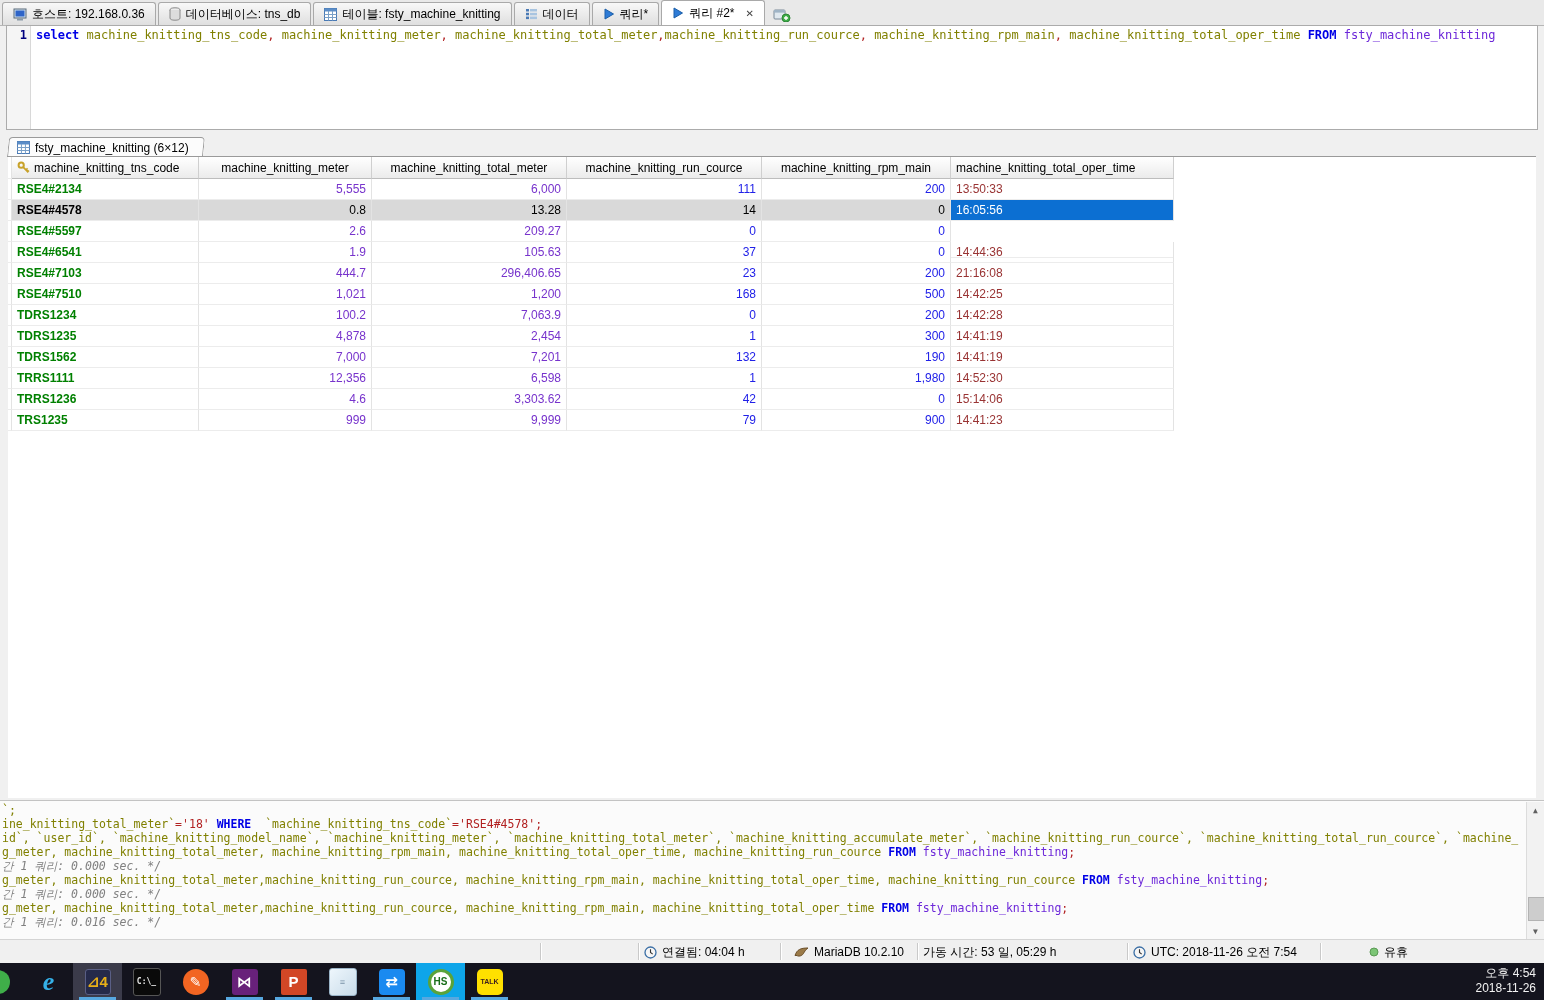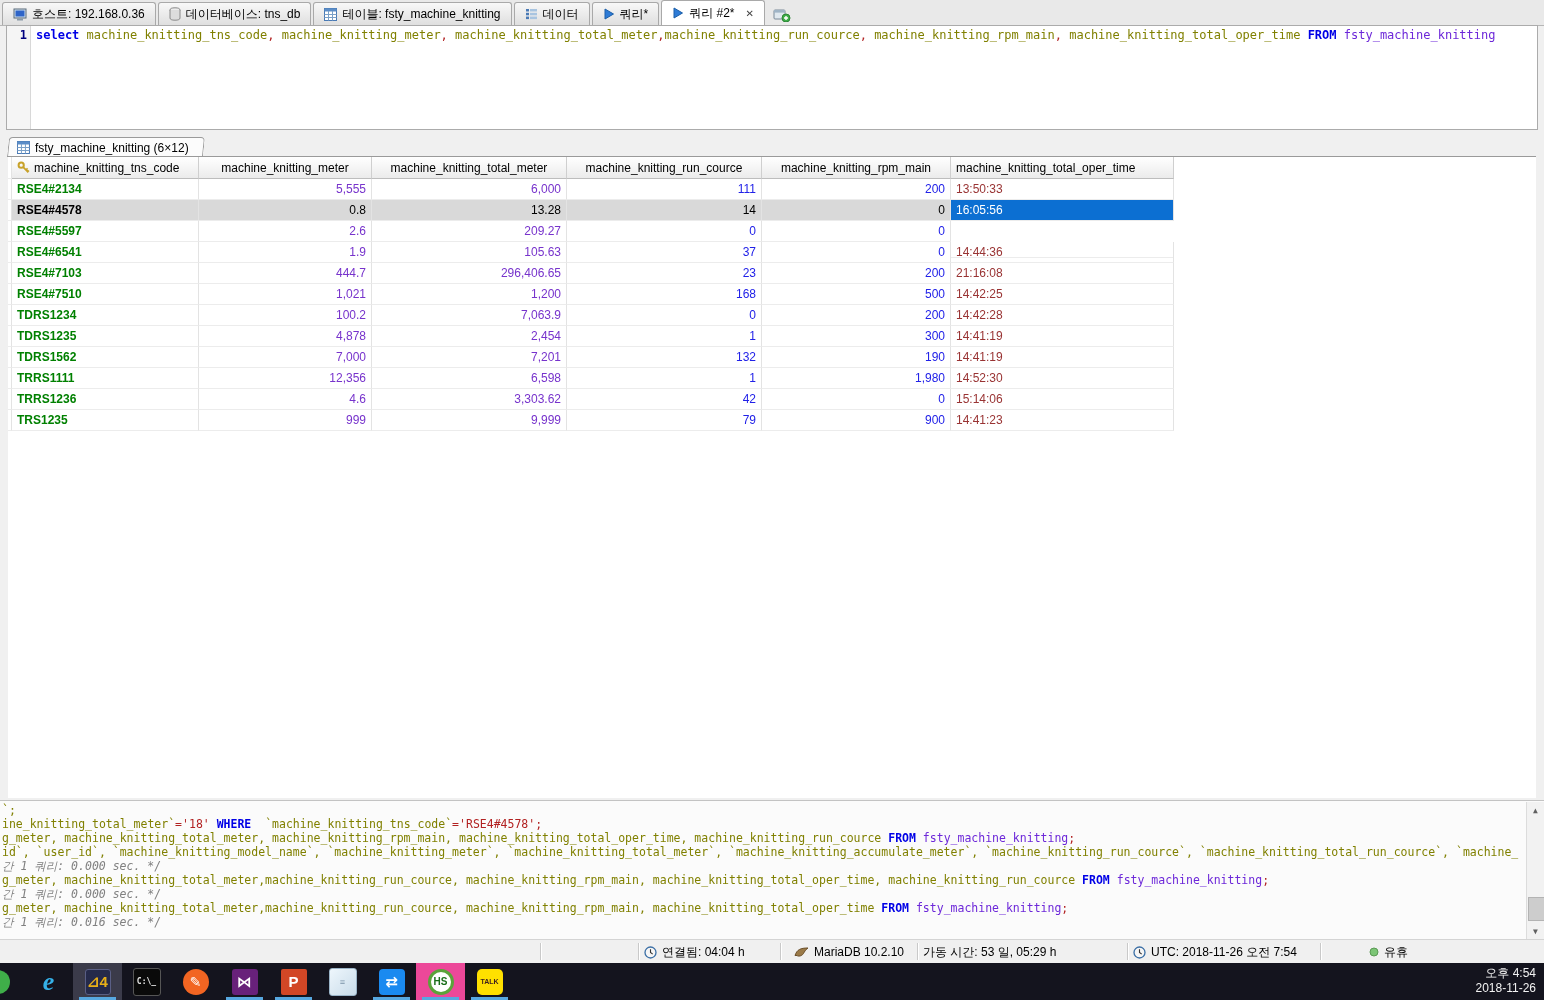--- a/index.html
+++ b/index.html
@@ -68,21 +68,21 @@
   
   .statusbar{position:absolute;left:0;top:939px;width:1544px;height:24px;background:#f0f0f0;
              border-top:1px solid #d4d4d4;font-size:12px;}
   .sdiv{position:absolute;top:3px;width:1px;height:17px;background:#c9c9c9;border-right:1px solid #fff;}
   .sitem{position:absolute;top:0;height:24px;display:flex;align-items:center;gap:5px;white-space:nowrap;overflow:hidden;}
   
   .taskbar{position:absolute;left:0;top:963px;width:1544px;height:37px;background:#14141e;}
   .tslot{position:absolute;top:0;width:49px;height:37px;display:flex;align-items:center;justify-content:center;}
   .tslot.running:after{content:"";position:absolute;left:6px;right:6px;bottom:0;height:3px;background:#57a8e0;}
   .tslot.active{background:#3b3b4a;}
-  .tslot.hs-active{background:#ec4899;}
+  .tslot.hs-active{background:#0ea5e9;}
   .ticon{width:26px;height:26px;display:flex;align-items:center;justify-content:center;border-radius:3px;
          font-weight:bold;}
   .i-ie{color:#35b1e8;font-size:26px;font-family:"Liberation Serif",serif;font-style:italic;}
   .i-picpick{background:#252a4a;color:#e8b018;border:1px solid #5a5f85;font-size:15px;width:24px;height:24px;}
   .i-cmd{background:#0a0a0a;color:#e8e8e8;border:1px solid #555;font-size:8px;font-family:"DejaVu Sans Mono",monospace;}
   .i-pencil{background:#f26522;border-radius:50%;color:#fff;font-size:14px;}
   .i-vs{background:#68217a;color:#fff;font-size:15px;}
   .i-ppt{background:#d24726;color:#fff;font-size:15px;border-radius:2px;}
   .i-notepad{background:linear-gradient(135deg,#eef6fc,#c9dcea);border:1px solid #9ab4c8;color:#7a93a8;font-size:9px;}
   .i-tv{background:#1a8af0;color:#fff;font-size:15px;border-radius:4px;}
@@ -473,22 +473,22 @@
         <div class="gcell" style="width: 223px; flex: 0 0 auto;">
           <span class="g-time">14:41:23</span>
         </div>
       </div>
     </div>
 
   <div class="log-panel">
     <div class="log-lines" id="log-lines">
         <div class="log-line"><span class="id">`;</span></div>
         <div class="log-line"><span class="id">ine_knitting_total_meter`</span><span class="sym">=</span><span class="str">'18'</span><span class="plain"> </span><span class="kw">WHERE</span><span class="plain">  </span><span class="id">`machine_knitting_tns_code`</span><span class="sym">=</span><span class="str">'RSE4#4578'</span><span class="sym">;</span></div>
+        <div class="log-line"><span class="id">id`, `user_id`, `machine_knitting_model_name`, `machine_knitting_meter`, `machine_knitting_total_meter`, `machine_knitting_accumulate_meter`, `machine_knitting_run_cource`, `machine_knitting_total_run_cource`, `machine_</span></div>
         <div class="log-line"><span class="id">g_meter, machine_knitting_total_meter, machine_knitting_rpm_main, machine_knitting_total_oper_time, machine_knitting_run_cource </span><span class="kw">FROM</span><span class="plain"> </span><span class="tbl">fsty_machine_knitting</span><span class="sym">;</span></div>
-        <div class="log-line"><span class="id">id`, `user_id`, `machine_knitting_model_name`, `machine_knitting_meter`, `machine_knitting_total_meter`, `machine_knitting_accumulate_meter`, `machine_knitting_run_cource`, `machine_knitting_total_run_cource`, `machine_</span></div>
         <div class="log-line"><span class="cmt">간 1 쿼리: 0.000 sec. */</span></div>
         <div class="log-line"><span class="id">g_meter, machine_knitting_total_meter,machine_knitting_run_cource, machine_knitting_rpm_main, machine_knitting_total_oper_time, machine_knitting_run_cource </span><span class="kw">FROM</span><span class="plain"> </span><span class="tbl">fsty_machine_knitting</span><span class="sym">;</span></div>
         <div class="log-line"><span class="cmt">간 1 쿼리: 0.000 sec. */</span></div>
         <div class="log-line"><span class="id">g_meter, machine_knitting_total_meter,machine_knitting_run_cource, machine_knitting_rpm_main, machine_knitting_total_oper_time </span><span class="kw">FROM</span><span class="plain"> </span><span class="tbl">fsty_machine_knitting</span><span class="sym">;</span></div>
         <div class="log-line"><span class="cmt">간 1 쿼리: 0.016 sec. */</span></div>
       </div>
     <div class="vscroll">
       <div class="varrow" style="top:0;">▲</div>
       <div class="vthumb" style="top:95px;height:22px;"></div>
       <div class="varrow" style="bottom:0;top:auto;">▼</div>

